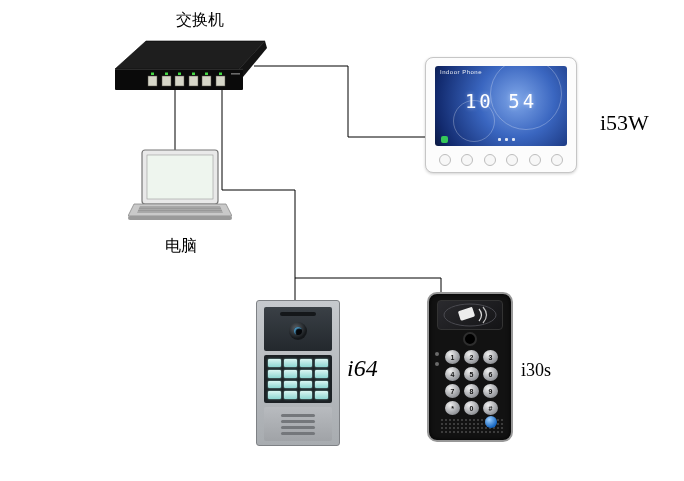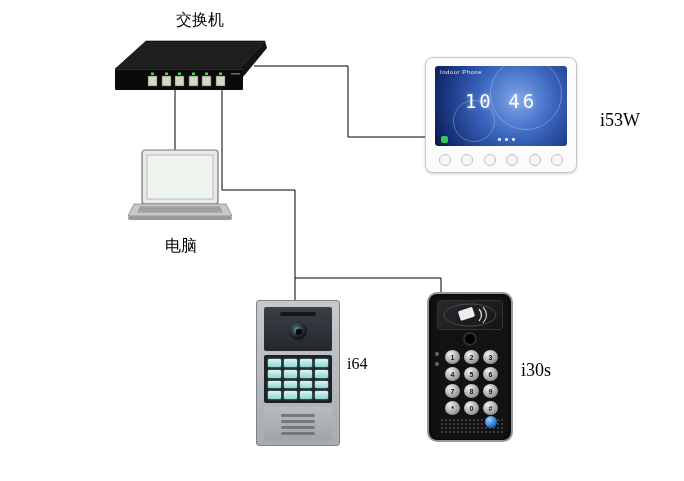--- a/index.html
+++ b/index.html
@@ -5,22 +5,22 @@
   html,body { margin:0; padding:0; background:#fff; }
   .canvas {
     position:relative; width:684px; height:481px; background:#ffffff;
     overflow:hidden; font-family:"Liberation Serif", serif; color:#000;
   }
   .wires { position:absolute; left:0; top:0; width:684px; height:481px; }
 
   .label { position:absolute; font-size:16px; color:#000; }
   .label-switch   { left:158px; top:10px;  width:84px; text-align:center; }
   .label-computer { left:146px; top:236px; width:70px; text-align:center; }
-  .label-i53w { left:600px; top:110px; font-size:18px; }
-  .label-i64  { left:347px; top:355px; font-size:16px; }
+  .label-i53w { left:600px; top:110px; font-size:22px; }
+  .label-i64  { left:347px; top:355px; font-size:24px;font-style:italic; }
   .label-i30s { left:521px; top:360px; font-size:18px;text-align:right; }
 
   
   .switch { position:absolute; left:112px; top:38px; width:156px; height:56px; }
 
   
   .laptop { position:absolute; left:128px; top:148px; width:104px; height:74px; }
 
   
   .monitor {
@@ -168,21 +168,21 @@
       <line x1="10" y1="62.6" x2="94" y2="62.6" stroke="#8a8a8a" stroke-width="0.6"></line>
       <rect x="0" y="68" width="104" height="4" rx="2" fill="#9a9a9a"></rect>
     </svg>
   </div>
 
   <div class="monitor">
     <div class="monitor-screen">
       <div class="screen-circle sc1"></div>
       <div class="screen-circle sc2"></div>
       <div class="monitor-brand">Indoor Phone</div>
-      <div class="monitor-time">10 46</div>
+      <div class="monitor-time">10 54</div>
       <div class="monitor-dock">
         <span class="dock-phone"></span>
         <span class="dock-dot first"></span>
         <span class="dock-dot"></span>
         <span class="dock-dot last"></span>
       </div>
     </div>
     <div class="monitor-buttons">
       <span class="m-btn"></span>
       <span class="m-btn"></span>

